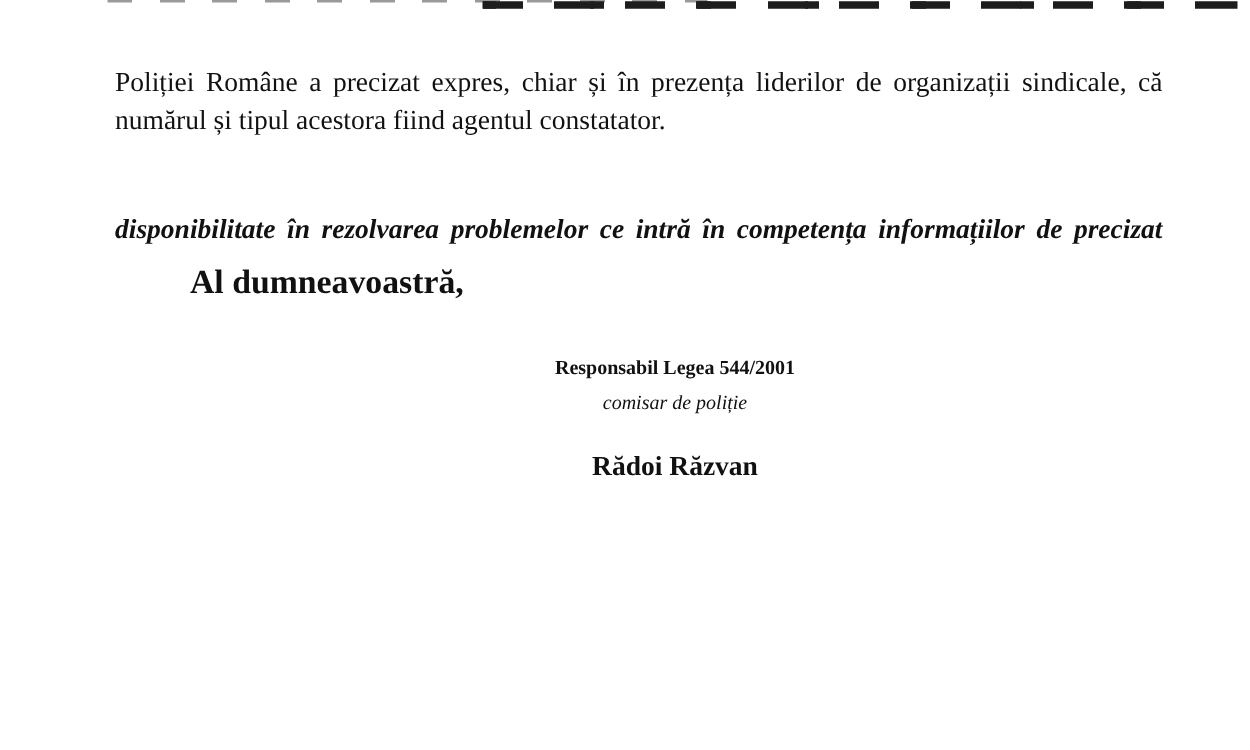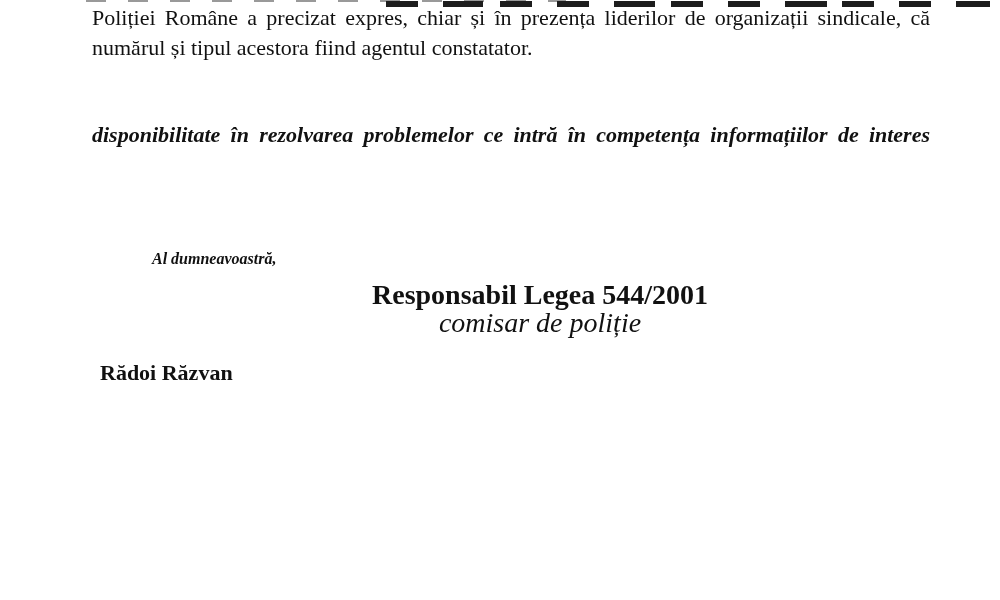--- a/index.html
+++ b/index.html
@@ -45,84 +45,84 @@
     background-image:
       repeating-linear-gradient(90deg, #1d1d1d 0 32px, transparent 32px 57px),
       repeating-linear-gradient(90deg, #1d1d1d 0 11px, transparent 11px 86px);
   }
 
   .body-text {
     position: absolute;
     left: 92px;
     width: 838px;
     font-size: 22px;
+    margin-top: 48px;
   }
   .para1 { top: 3px;   line-height: 30px; }
   .para2 { top: 121px; line-height: 28px; font-weight: bold; font-style: italic; }
 
   .jline {
     text-align: justify;
     text-align-last: justify;
     white-space: normal;
   }
   .lastline {
     text-align: left;
     text-align-last: left;
   }
   .indent { text-indent: 60px; }
 
   .closing {
     position: absolute;
     left: 92px;
-    top: 245px;
+    top: 211px;
     width: 838px;
     line-height: 28px;
-    font-size: 16px;
+    font-size: 27px;
     font-weight: bold;
-    font-style: italic;
     text-indent: 60px;
   }
 
   .sig-block {
     position: absolute;
     left: 100px;
     top: 281px;
     width: 880px;
     text-align: center;
-    font-size: 28px;
+    font-size: 16px;
     line-height: 28px;
   }
   .sig-role { font-weight: bold; }
   .sig-rank { font-style: italic; }
 
   .sig-name {
     position: absolute;
     left: 100px;
     top: 359px;
     width: 880px;
-    text-align: left;
+    text-align: center;
     font-size: 22px;
     line-height: 28px;
     font-weight: bold;
   }
 </style>
 </head>
 <body>
 
 <div class="page">
 
   <div class="fragments"></div>
 
   <div class="body-text para1">
     <div class="jline">Poliției Române a precizat expres, chiar și în prezența liderilor de organizații sindicale, că</div>
     <div class="lastline">numărul și tipul acestora fiind agentul constatator.</div>
   </div>
 
   <div class="body-text para2">
-    <div class="jline">disponibilitate în rezolvarea problemelor ce intră în competența informațiilor de interes</div>
+    <div class="jline">disponibilitate în rezolvarea problemelor ce intră în competența informațiilor de precizat</div>
   </div>
 
   <div class="closing">Al dumneavoastră,</div>
 
   <div class="sig-block">
     <div class="sig-role">Responsabil Legea 544/2001</div>
     <div class="sig-rank">comisar de poliție</div>
   </div>
 
   <div class="sig-name">Rădoi Răzvan</div>

